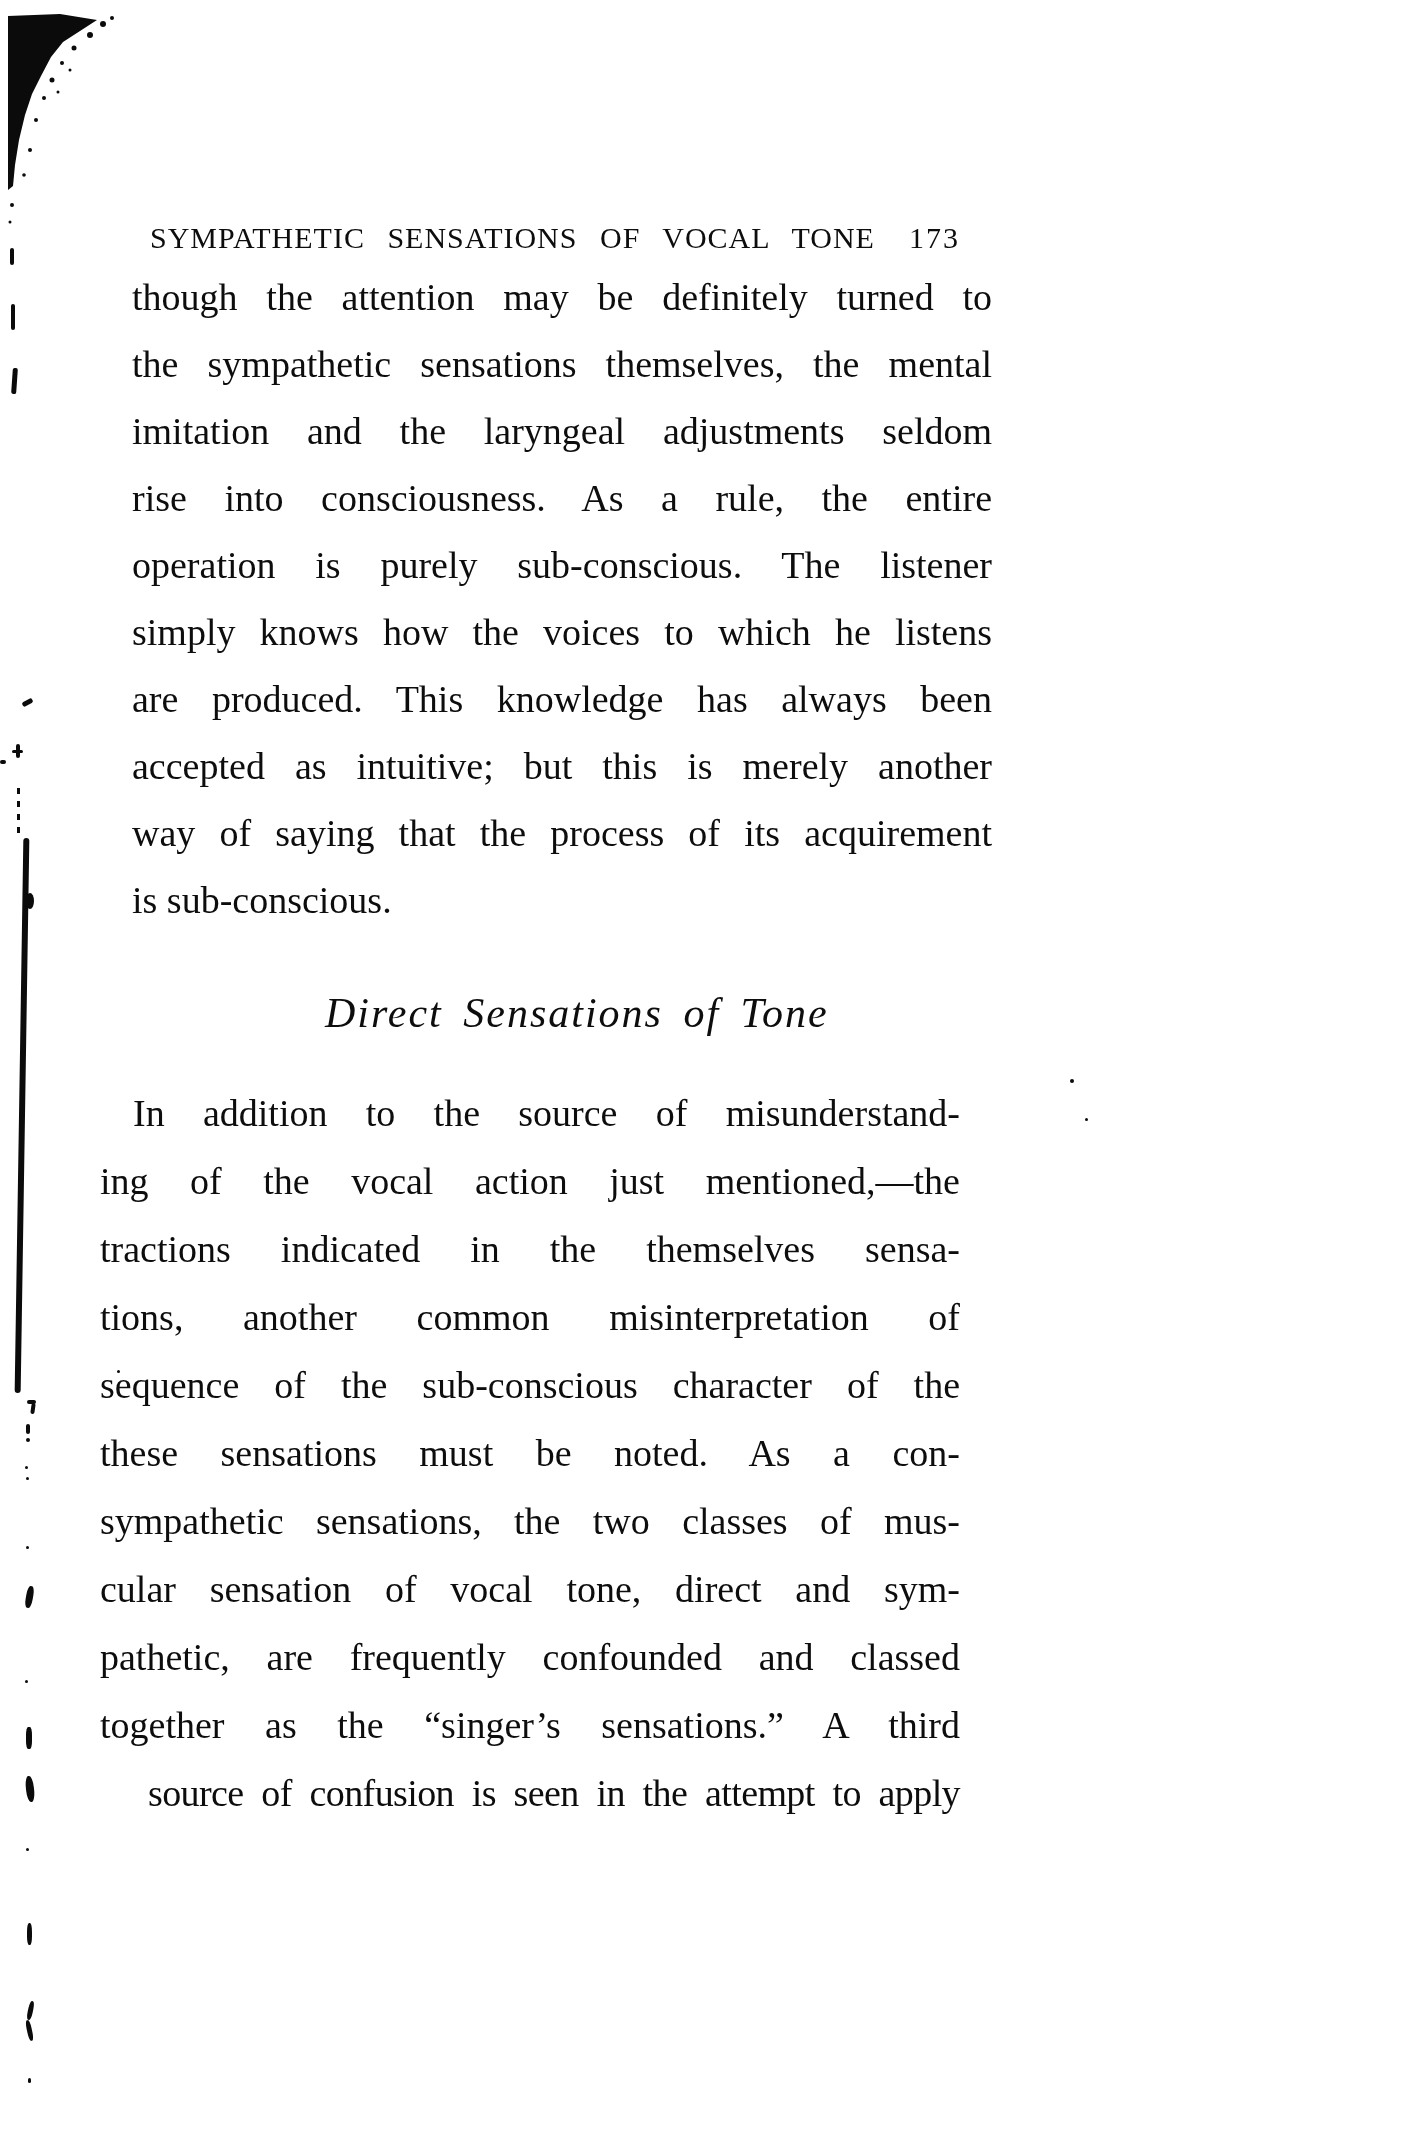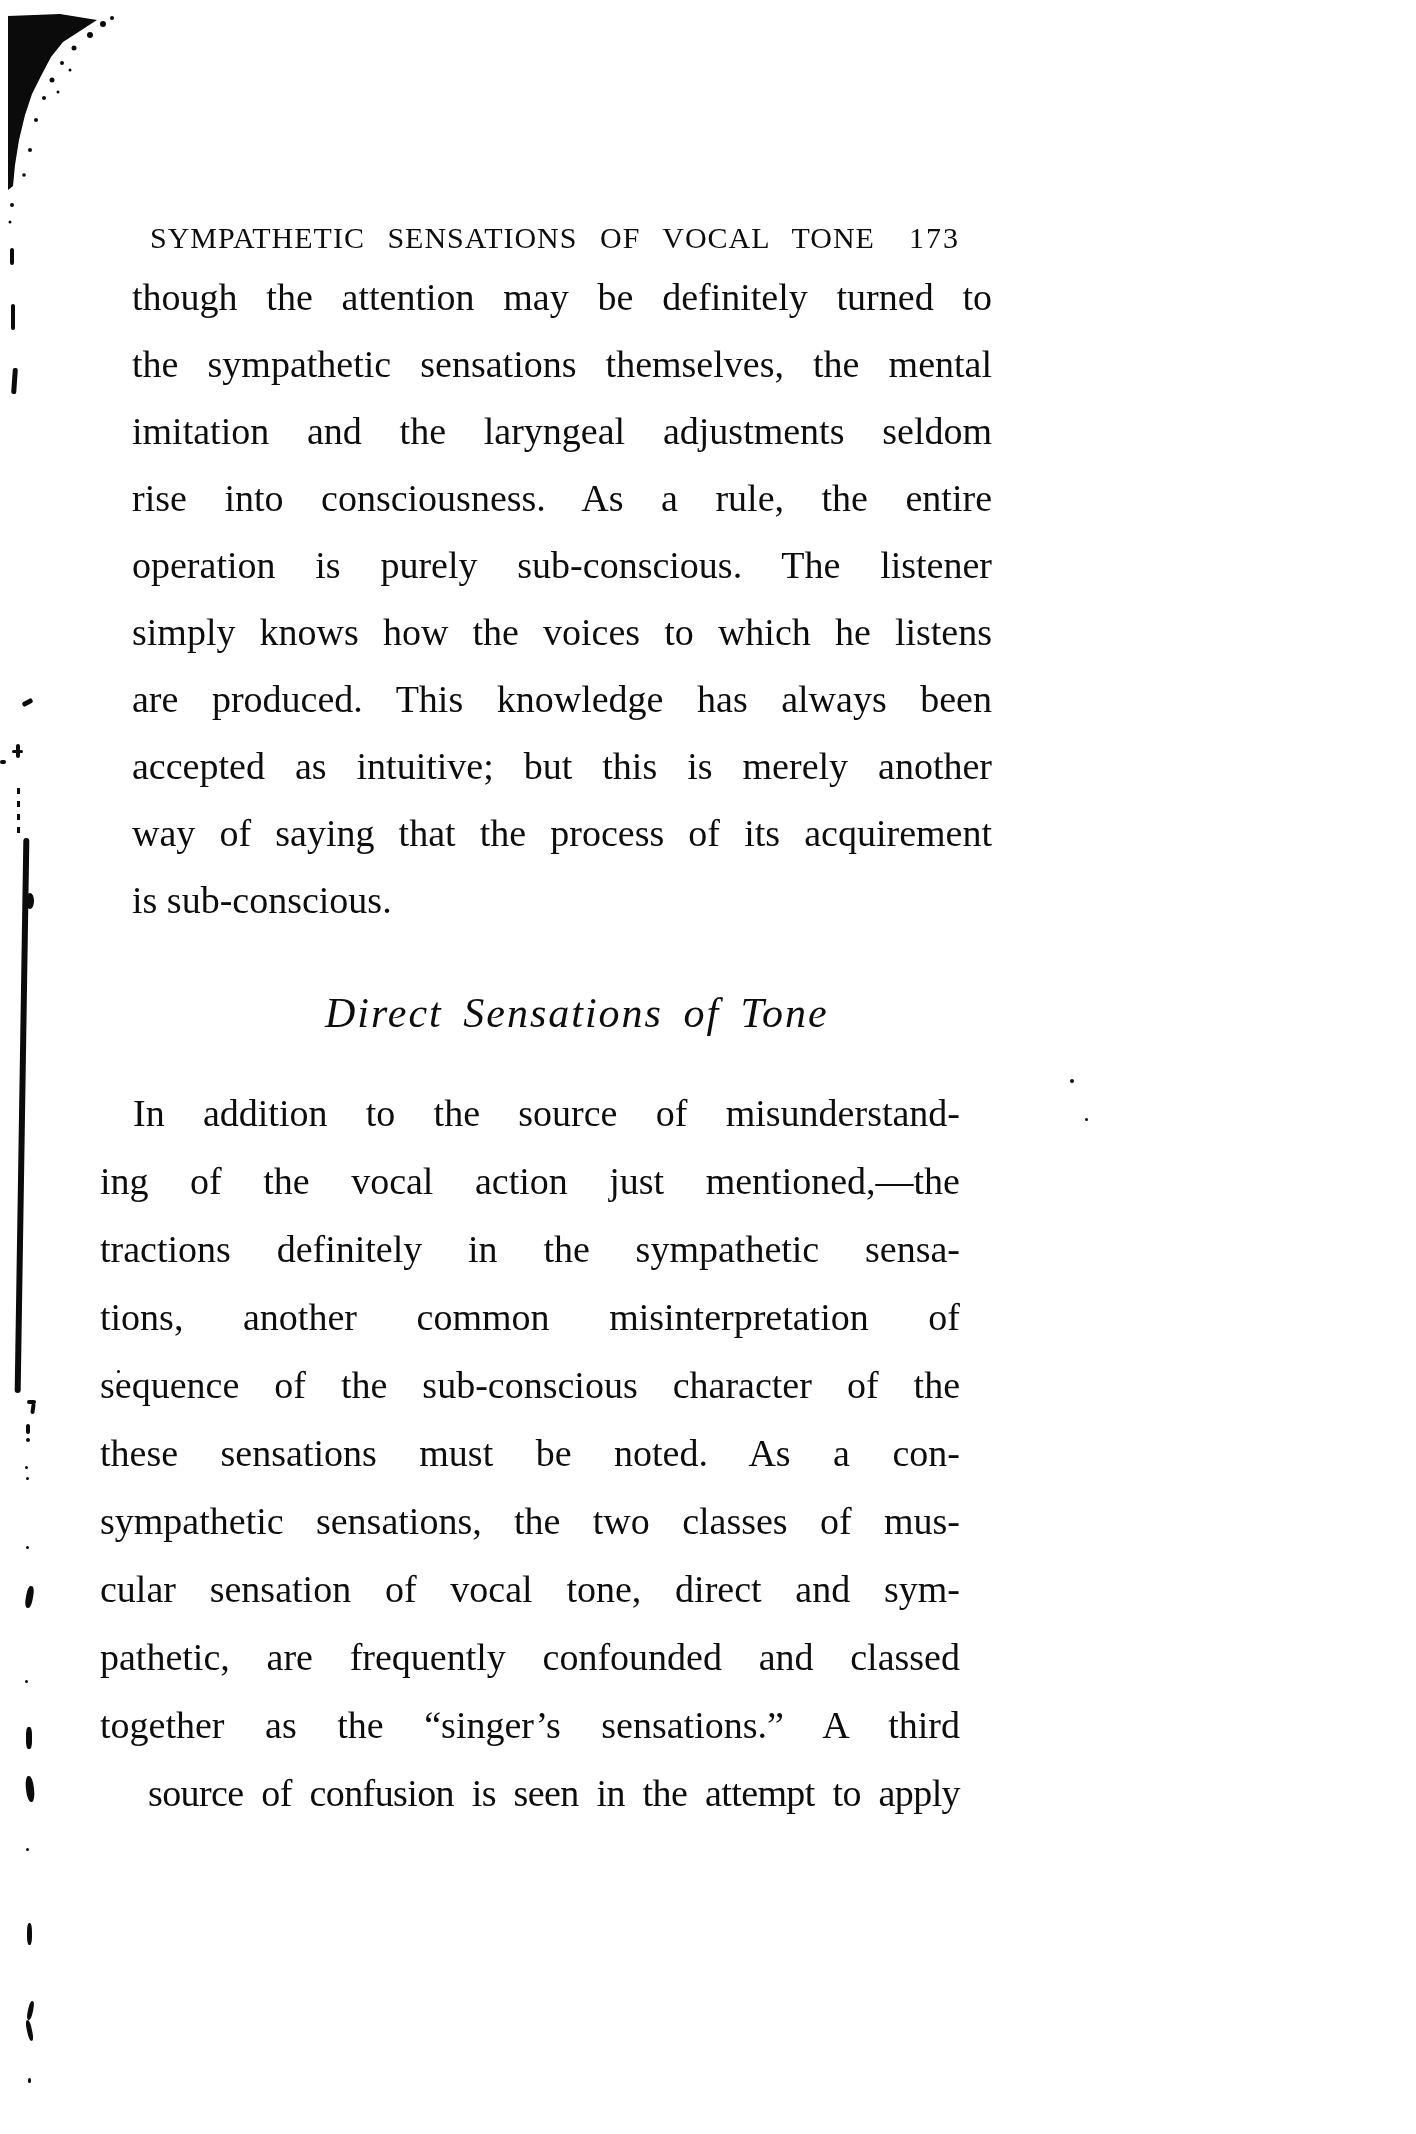--- a/index.html
+++ b/index.html
@@ -113,21 +113,21 @@
     <div class="line">accepted as intuitive; but this is merely another</div>
     <div class="line">way of saying that the process of its acquirement</div>
     <div class="line last">is sub-conscious.</div>
   </div>
 
   <div class="heading">Direct Sensations of Tone</div>
 
   <div class="para p2">
     <div class="line indent">In addition to the source of misunderstand-</div>
     <div class="line">ing of the vocal action just mentioned,—the</div>
-    <div class="line">tractions definitely in the sympathetic sensa-</div>
+    <div class="line">tractions indicated in the themselves sensa-</div>
     <div class="line">tions, another common misinterpretation of</div>
     <div class="line">sequence of the sub-conscious character of the</div>
     <div class="line">these sensations must be noted.  As a con-</div>
     <div class="line">sympathetic sensations, the two classes of mus-</div>
     <div class="line">cular sensation of vocal tone, direct and sym-</div>
     <div class="line">pathetic, are frequently confounded and classed</div>
     <div class="line">together as the “singer’s sensations.”  A third</div>
     <div class="line tight">source of confusion is seen in the attempt to apply</div>
   </div>
 

